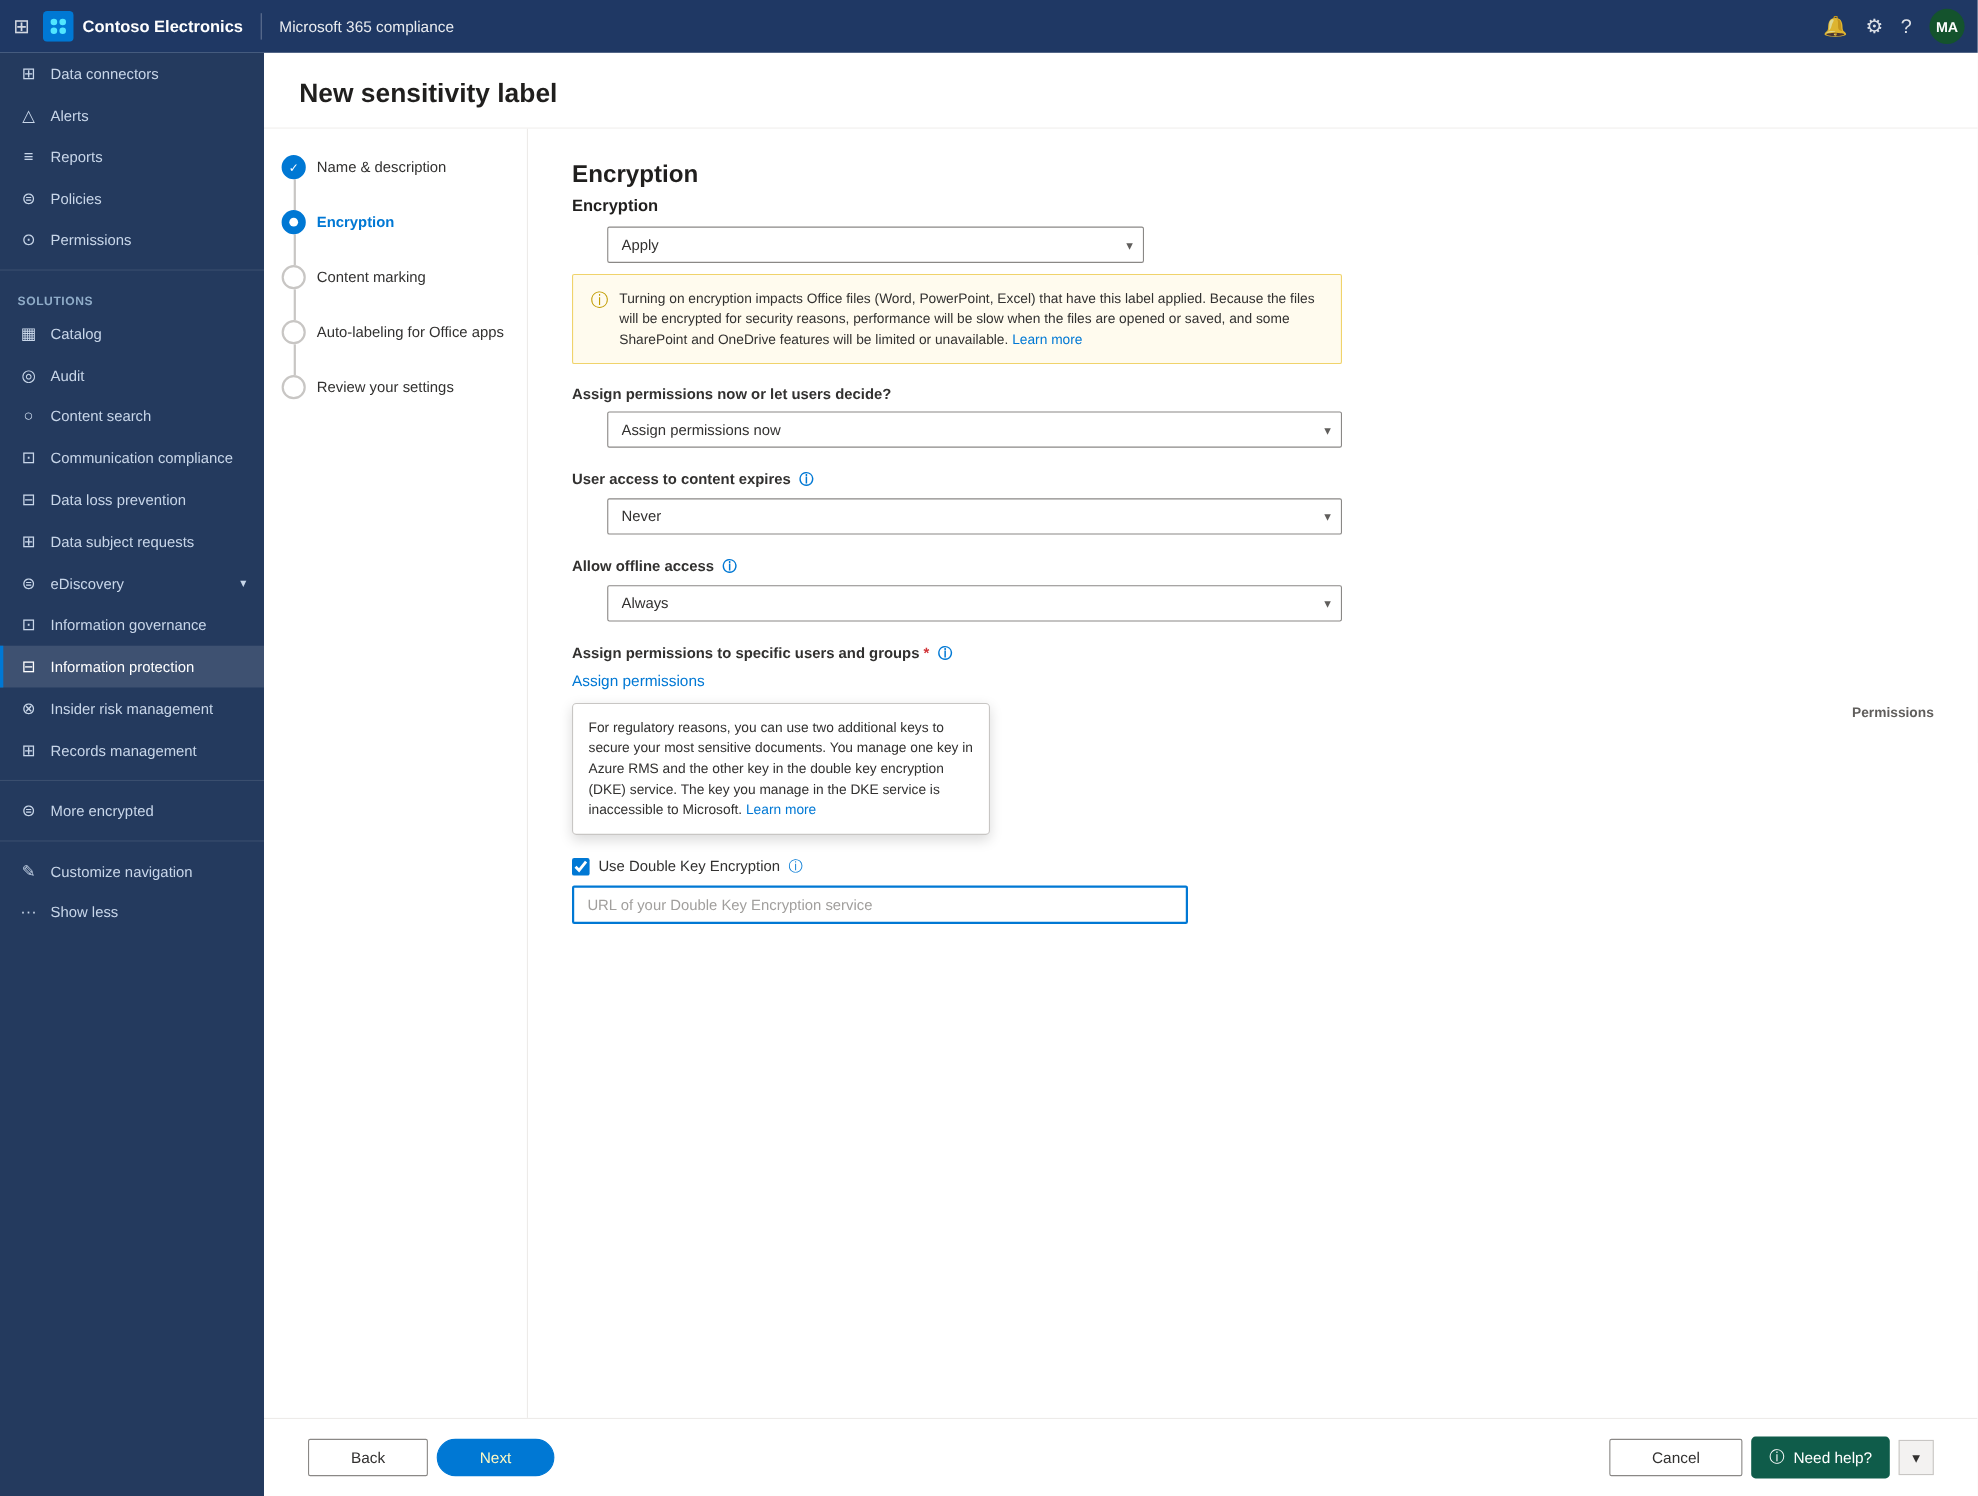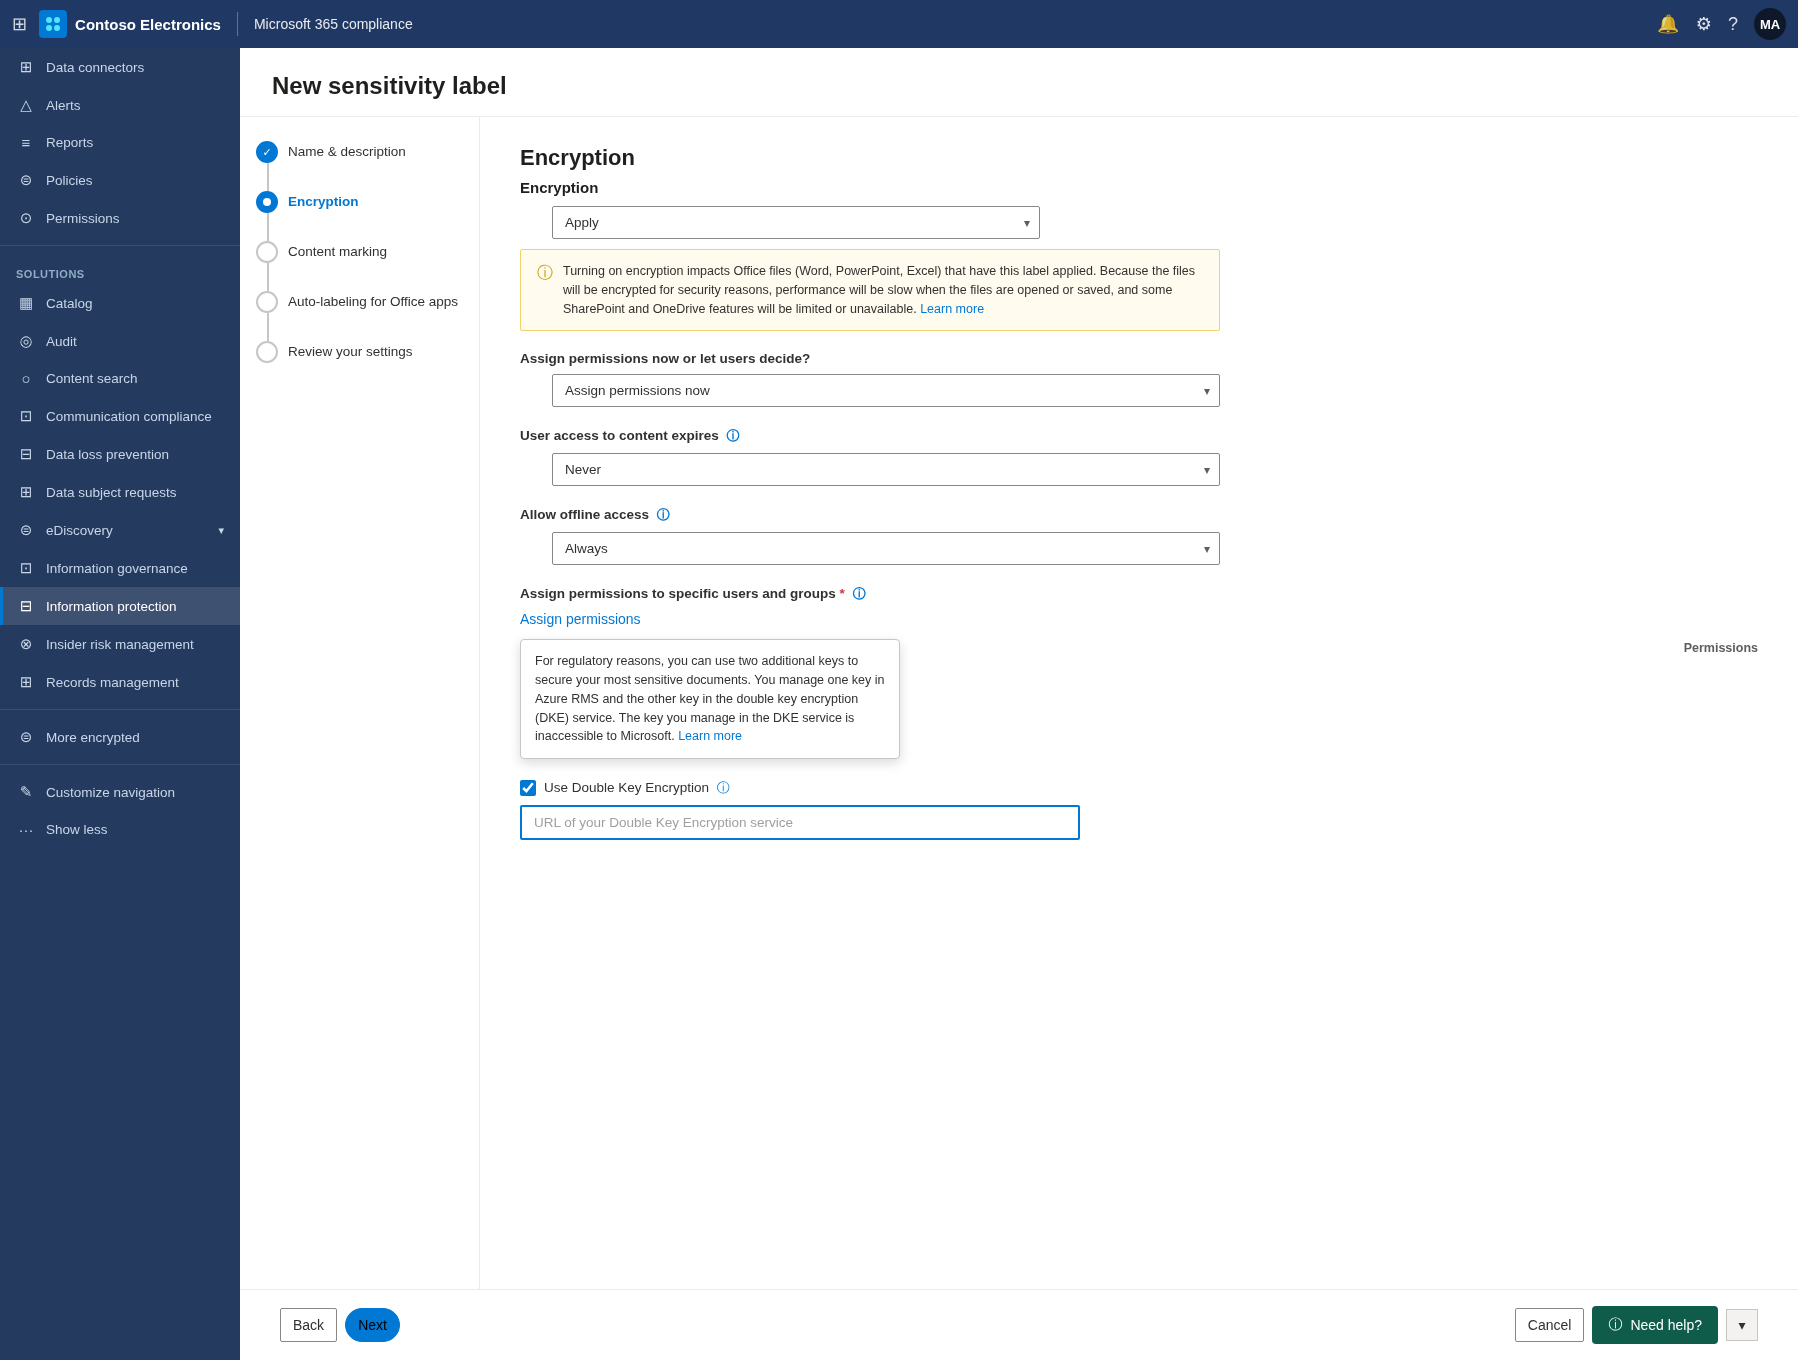--- a/index.html
+++ b/index.html
@@ -15,21 +15,21 @@
       padding: 0 12px;
       gap: 12px;
       flex-shrink: 0;
     }
     .topnav-grid-icon { font-size: 18px; opacity: 0.8; cursor: pointer; }
     .topnav-logo { display: flex; align-items: center; gap: 8px; font-size: 15px; font-weight: 600; }
     .topnav-divider { width: 1px; height: 24px; background: rgba(255,255,255,0.3); margin: 0 4px; }
     .topnav-spacer { flex: 1; }
     .topnav-icons { display: flex; align-items: center; gap: 16px; }
     .topnav-icon { font-size: 18px; color: rgba(255,255,255,0.85); cursor: pointer; }
-    .topnav-avatar { width: 32px; height: 32px; border-radius: 50%; background: #0f172a; color: white; display: flex; align-items: center; justify-content: center; font-size: 13px; font-weight: 600; cursor: pointer; }
+    .topnav-avatar { width: 32px; height: 32px; border-radius: 50%; background: #14532d; color: white; display: flex; align-items: center; justify-content: center; font-size: 13px; font-weight: 600; cursor: pointer; }
 
     
     .main-layout { display: flex; flex: 1; overflow: hidden; }
 
     
     .sidebar {
       width: 240px;
       background: #243a5e;
       color: #c8d6e9;
       display: flex;
@@ -290,35 +290,35 @@
     
     .bottom-bar {
       border-top: 1px solid #edebe9;
       padding: 16px 40px;
       display: flex;
       align-items: center;
       gap: 8px;
       background: #fff;
     }
     .btn {
-      padding: 8px 12px;
+      padding: 8px 38px;
       font-size: 14px;
       border-radius: 2px;
       cursor: pointer;
       font-family: 'Segoe UI', sans-serif;
       border: 1px solid transparent;
     }
     .btn-default {
       background: #fff;
       border-color: #8a8886;
       color: #323130;
     }
     .btn-primary {
       background: #0078d4;
-      color: #000000;
+      color: #fef9c3;
       border-color: #0078d4;
       border-radius: 17px;
     }
     .btn-spacer { flex: 1; }
 
     
     .need-help-btn {
       background: #0f5c4a;
       color: #fff;
       border: none;

